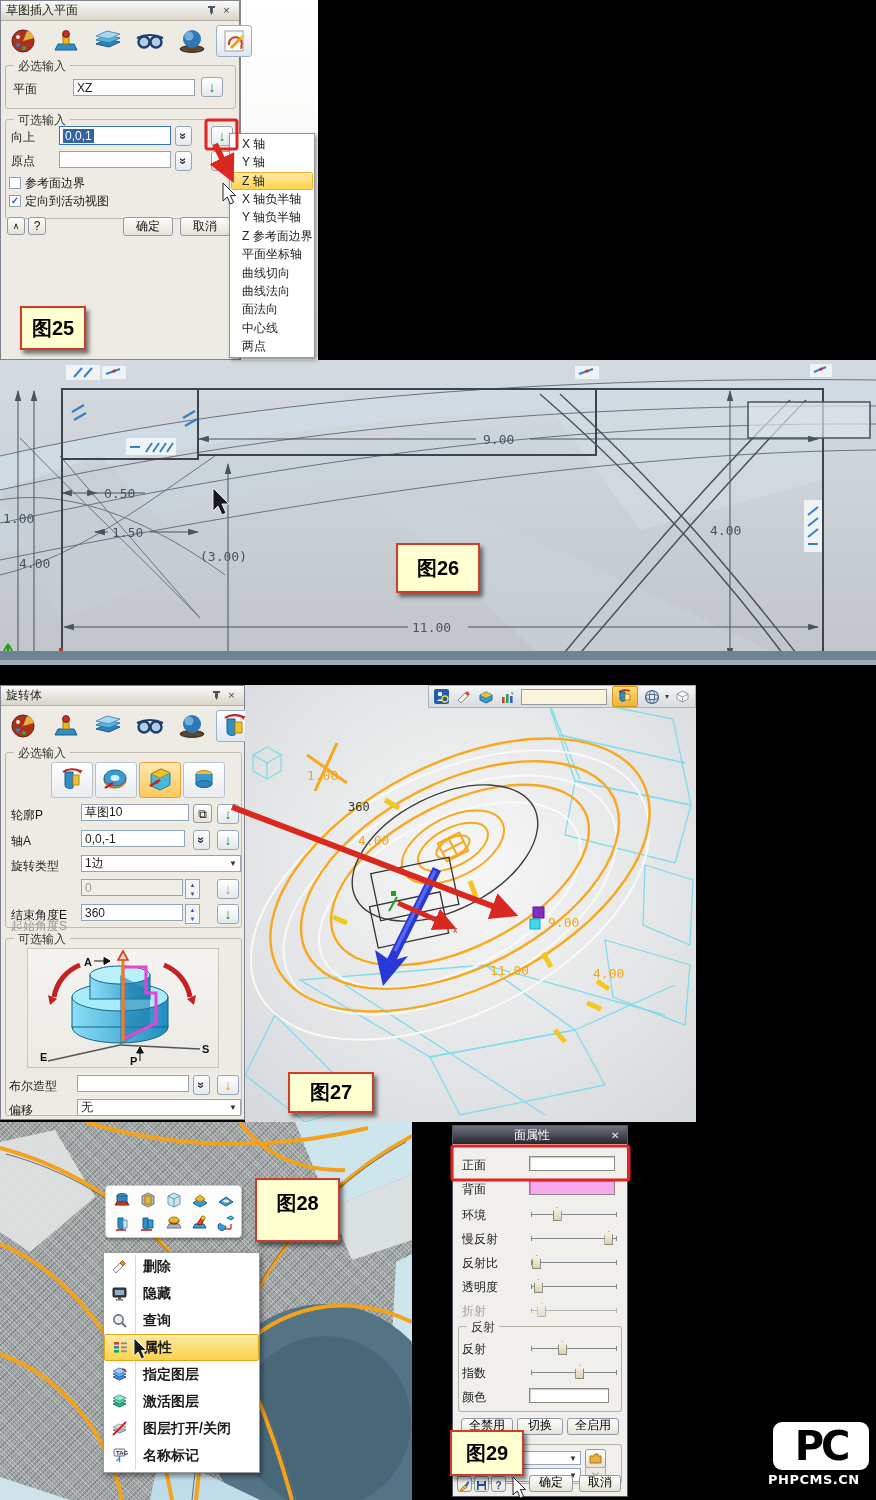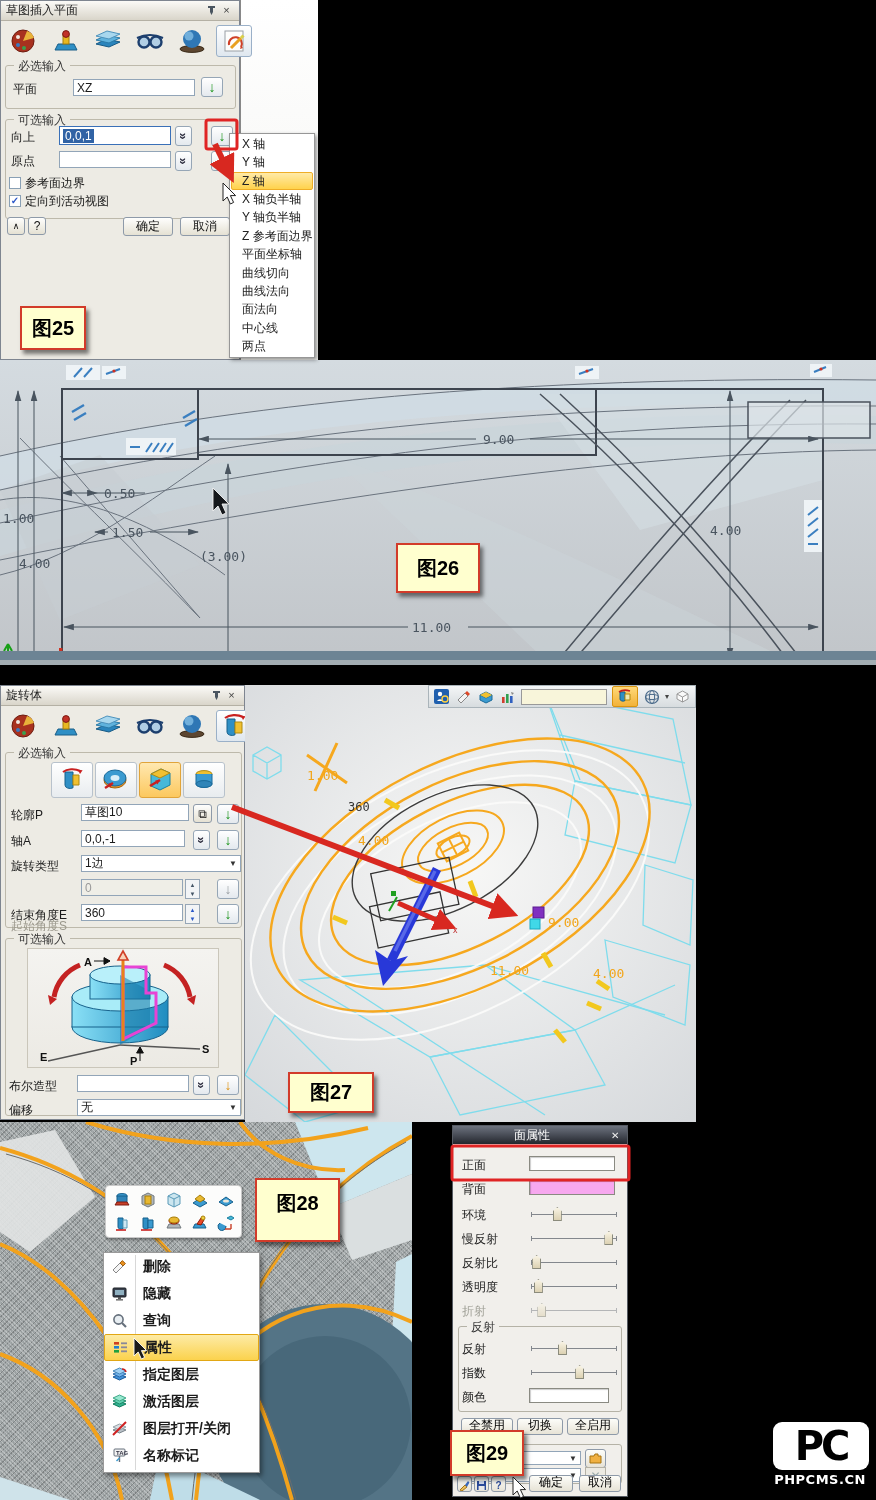--- a/index.html
+++ b/index.html
@@ -73,21 +73,21 @@
   .slider::before,.slider::after{content:"";position:absolute;top:-2px;width:1px;height:5px;background:#83878d;}
   .slider::before{left:0;} .slider::after{right:0;}
   .thumb{position:absolute;top:-7px;width:9px;height:14px;background:linear-gradient(#f8f3e3,#dcd1b2);border:1px solid #8b8b7c;box-sizing:border-box;clip-path:polygon(50% 0,100% 30%,100% 100%,0 100%,0 30%);}
   .fbtn{position:absolute;height:17px;background:linear-gradient(#fdfdf9,#e7e3d6);border:1px solid #8e9aa9;border-radius:3px;display:flex;align-items:flex-end;justify-content:center;font-size:12px;box-sizing:border-box;}
   
   #canvas-strip{position:absolute;left:240px;top:0;width:78px;height:360px;background:linear-gradient(#ffffff,#f2f2ef);border-left:1px solid #888;box-sizing:border-box;}
   #anno{position:absolute;left:0;top:0;width:876px;height:1500px;z-index:9;pointer-events:none;}
   #watermark{position:absolute;left:766px;top:1418px;width:110px;height:80px;z-index:2;}
   #wm-box{position:absolute;left:7px;top:4px;width:96px;height:48px;background:#fff;border-radius:9px;display:flex;align-items:center;justify-content:center;}
   #wm-box span{font-family:"DejaVu Sans",sans-serif;font-weight:bold;font-size:40px;letter-spacing:-3px;color:#000;}
-  #wm-site{position:absolute;left:2px;top:54px;width:104px;text-align:center;color:#fff;font-weight:bold;font-size:13px;font-family:"DejaVu Sans",sans-serif;letter-spacing:.5px;}
+  #wm-site{position:absolute;left:2px;top:54px;width:104px;color:#fff;font-weight:bold;font-size:13px;font-family:"DejaVu Sans",sans-serif;letter-spacing:.5px;}
   .dimtxt{font-family:"DejaVu Sans Mono","Liberation Mono",monospace;font-size:13px;fill:#49545f;}
   .odim{font-family:"DejaVu Sans Mono","Liberation Mono",monospace;font-size:13px;fill:#f2a61b;}
 </style>
 </head>
 <body>
 
 <div id="page">
 
   <div id="canvas-strip"></div>
 

